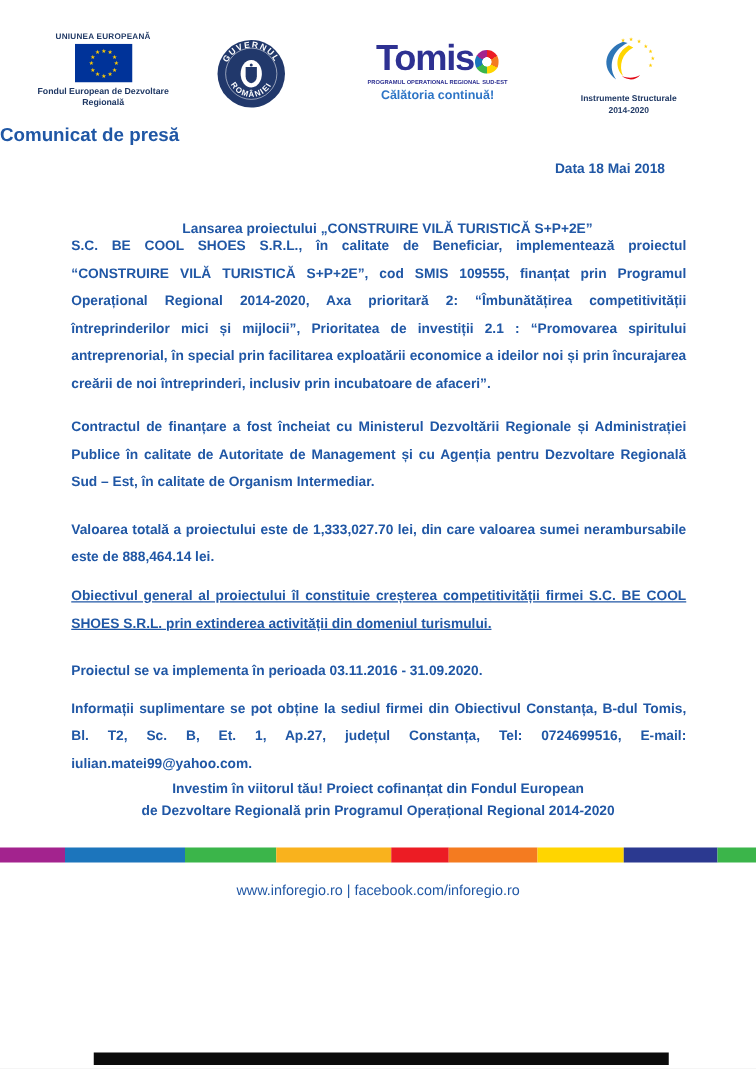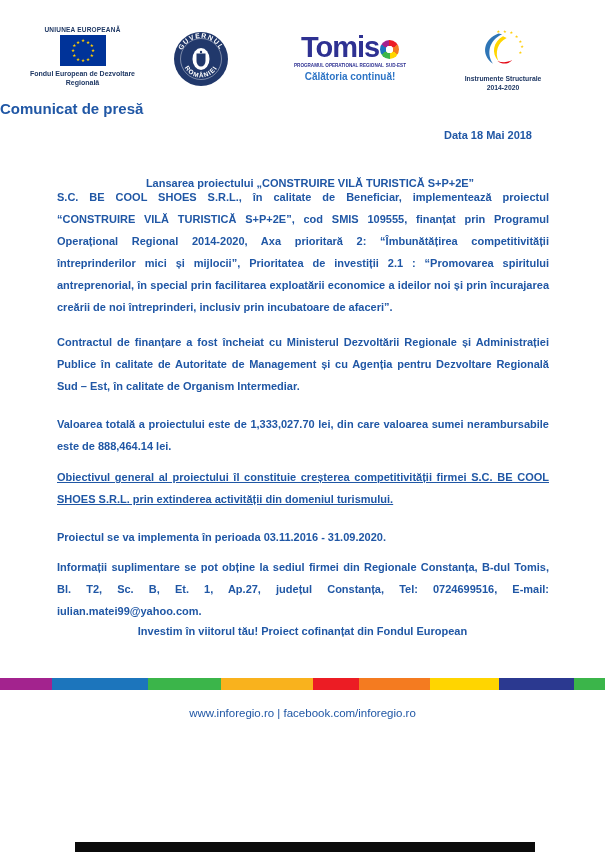--- a/index.html
+++ b/index.html
@@ -128,24 +128,25 @@
 
   <div class="doc-title">Comunicat de presă</div>
   <div class="doc-date">Data 18 Mai 2018</div>
   <div class="doc-subtitle">Lansarea proiectului „CONSTRUIRE VILĂ TURISTICĂ S+P+2E”</div>
 
   <p class="body-par p1">S.C. BE COOL SHOES S.R.L., în calitate de Beneficiar, implementează proiectul “CONSTRUIRE VILĂ TURISTICĂ S+P+2E”, cod SMIS 109555, finanțat prin Programul Operațional Regional 2014-2020, Axa prioritară 2: “Îmbunătățirea competitivității întreprinderilor mici și mijlocii”, Prioritatea de investiții 2.1 : “Promovarea spiritului antreprenorial, în special prin facilitarea exploatării economice a ideilor noi și prin încurajarea creării de noi întreprinderi, inclusiv prin incubatoare de afaceri”.</p>
   <p class="body-par p2">Contractul de finanțare a fost încheiat cu Ministerul Dezvoltării Regionale și Administrației Publice în calitate de Autoritate de Management și cu Agenția pentru Dezvoltare Regională Sud – Est, în calitate de Organism Intermediar.</p>
   <p class="body-par p3">Valoarea totală a proiectului este de 1,333,027.70 lei, din care valoarea sumei nerambursabile este de 888,464.14 lei.</p>
   <p class="body-par p4">Obiectivul general al proiectului îl constituie creșterea competitivității firmei S.C. BE COOL SHOES S.R.L. prin extinderea activității din domeniul turismului.</p>
   <p class="body-par p5">Proiectul se va implementa în perioada 03.11.2016 - 31.09.2020.</p>
-  <p class="body-par p6">Informații suplimentare se pot obține la sediul firmei din Regionale Constanța, B-dul Tomis, Bl. T2, Sc. B, Et. 1, Ap.27, județul Constanța, Tel: 0724699516, E-mail: iulian.matei99@yahoo.com.</p>
+  <p class="body-par p6">Informații suplimentare se pot obține la sediul firmei din Obiectivul Constanța, B-dul Tomis, Bl. T2, Sc. B, Et. 1, Ap.27, județul Constanța, Tel: 0724699516, E-mail: iulian.matei99@yahoo.com.</p>
 
   <div class="invest">
     <div>Investim în viitorul tău! Proiect cofinanțat din Fondul European</div>
+    <div>de Dezvoltare Regională prin Programul Operațional Regional 2014-2020</div>
   </div>
 
   <div class="stripe">
       <div style="width: 52px; background: rgb(163, 35, 142);"></div>
       <div style="width: 96px; background: rgb(28, 117, 188);"></div>
       <div style="width: 73px; background: rgb(59, 181, 74);"></div>
       <div style="width: 92px; background: rgb(249, 178, 29);"></div>
       <div style="width: 46px; background: rgb(236, 28, 36);"></div>
       <div style="width: 71px; background: rgb(244, 123, 32);"></div>
       <div style="width: 69px; background: rgb(255, 213, 0);"></div>

